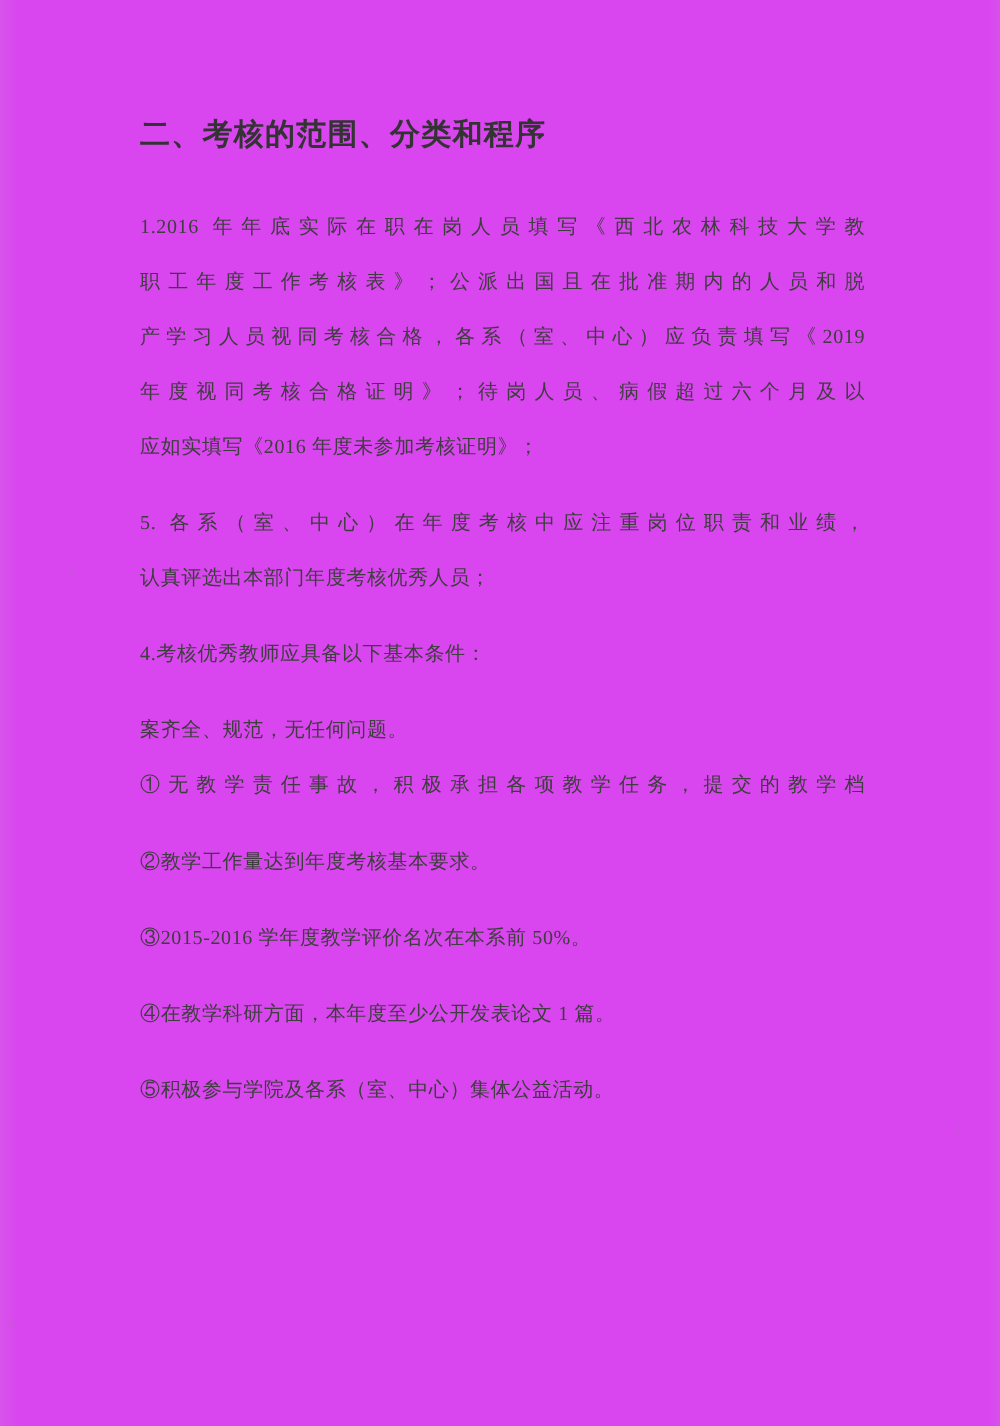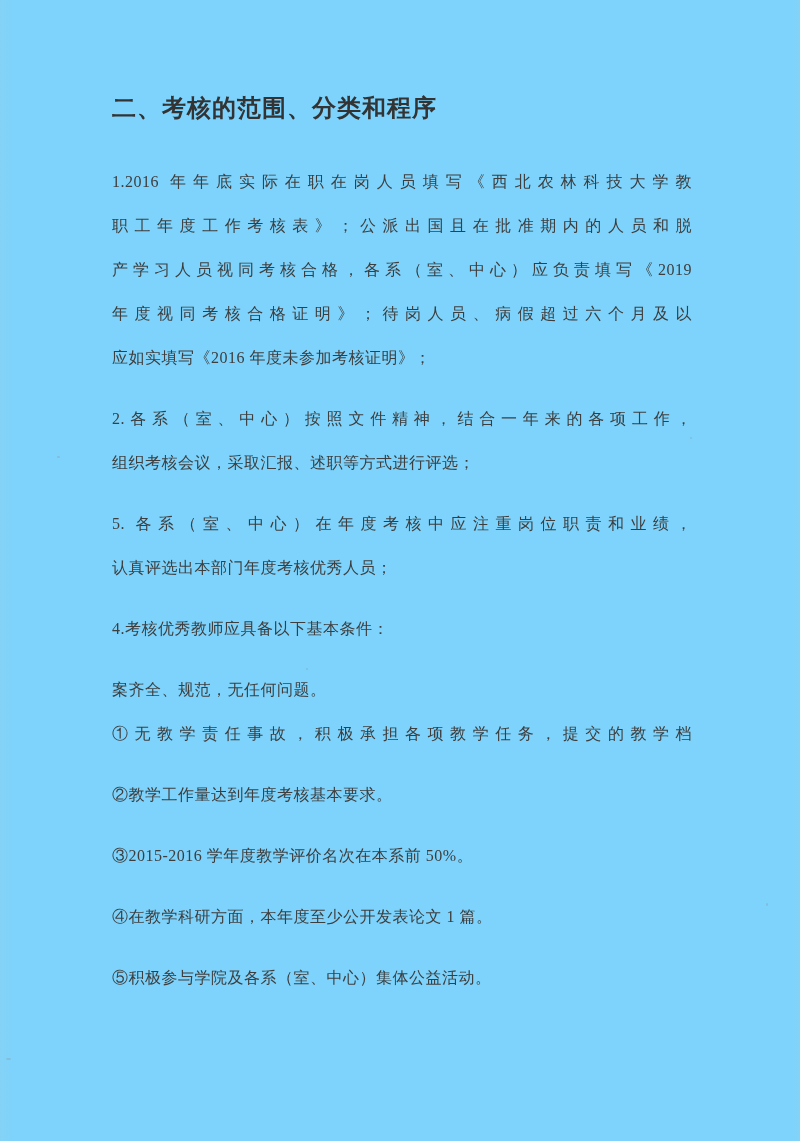--- a/index.html
+++ b/index.html
@@ -4,21 +4,21 @@
 <style>
   html, body {
     margin: 0;
     padding: 0;
     background: #ffffff;
   }
   .page {
     position: relative;
     width: 800px;
     height: 1141px;
-    background: #7dd3fc;
+    background: #d946ef;
     overflow: hidden;
     font-family: "Liberation Serif", "DejaVu Serif", serif;
     color: #3e3e3e;
   }
   
   .page::before {
     content: "";
     position: absolute;
     inset: 0;
     pointer-events: none;
@@ -80,24 +80,20 @@
     <h1 class="title">二、考核的范围、分类和程序</h1>
 
     <div class="para">
       <span class="line fill">1.2016 年年底实际在职在岗人员填写《西北农林科技大学教</span>
       <span class="line fill">职工年度工作考核表》；公派出国且在批准期内的人员和脱</span>
       <span class="line fill">产学习人员视同考核合格，各系（室、中心）应负责填写《2019</span>
       <span class="line fill">年度视同考核合格证明》；待岗人员、病假超过六个月及以</span>
       <span class="line">应如实填写《2016 年度未参加考核证明》；</span>
     </div>
 
-    <div class="para">
-      <span class="line fill">2.各系（室、中心）按照文件精神，结合一年来的各项工作，</span>
-      <span class="line">组织考核会议，采取汇报、述职等方式进行评选；</span>
-    </div>
 
     <div class="para">
       <span class="line fill">5. 各系（室、中心）在年度考核中应注重岗位职责和业绩，</span>
       <span class="line">认真评选出本部门年度考核优秀人员；</span>
     </div>
 
     <div class="para">
       <span class="line">4.考核优秀教师应具备以下基本条件：</span>
     </div>
 

